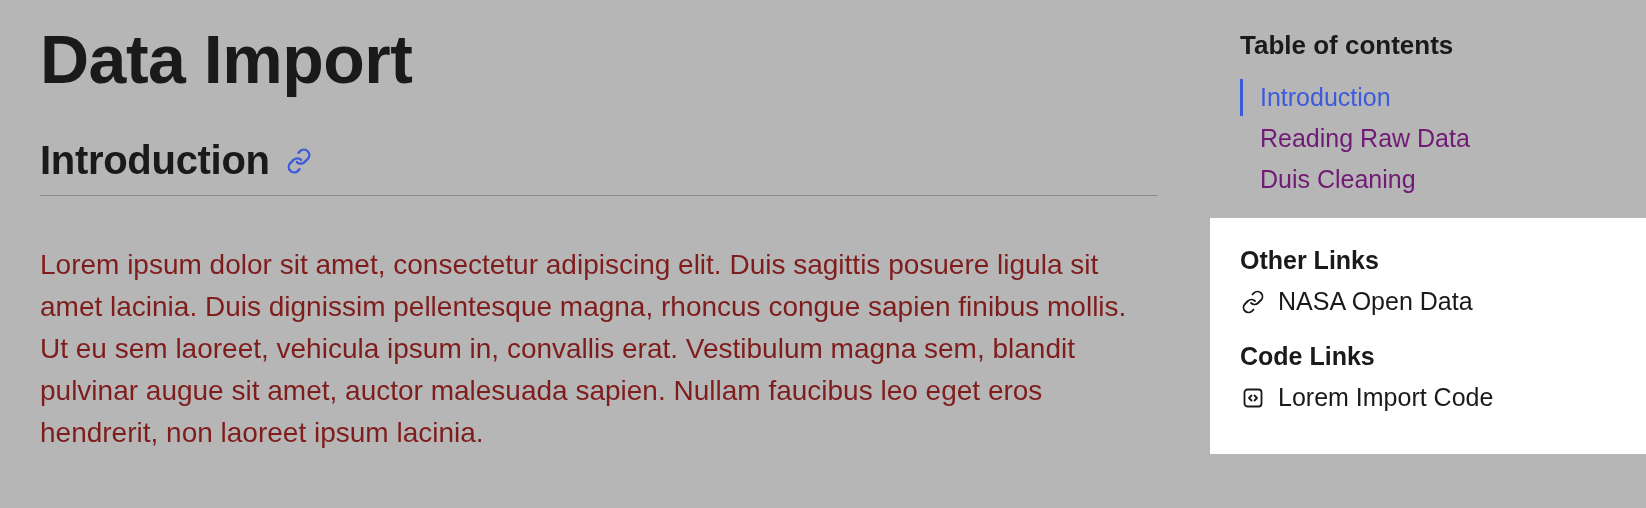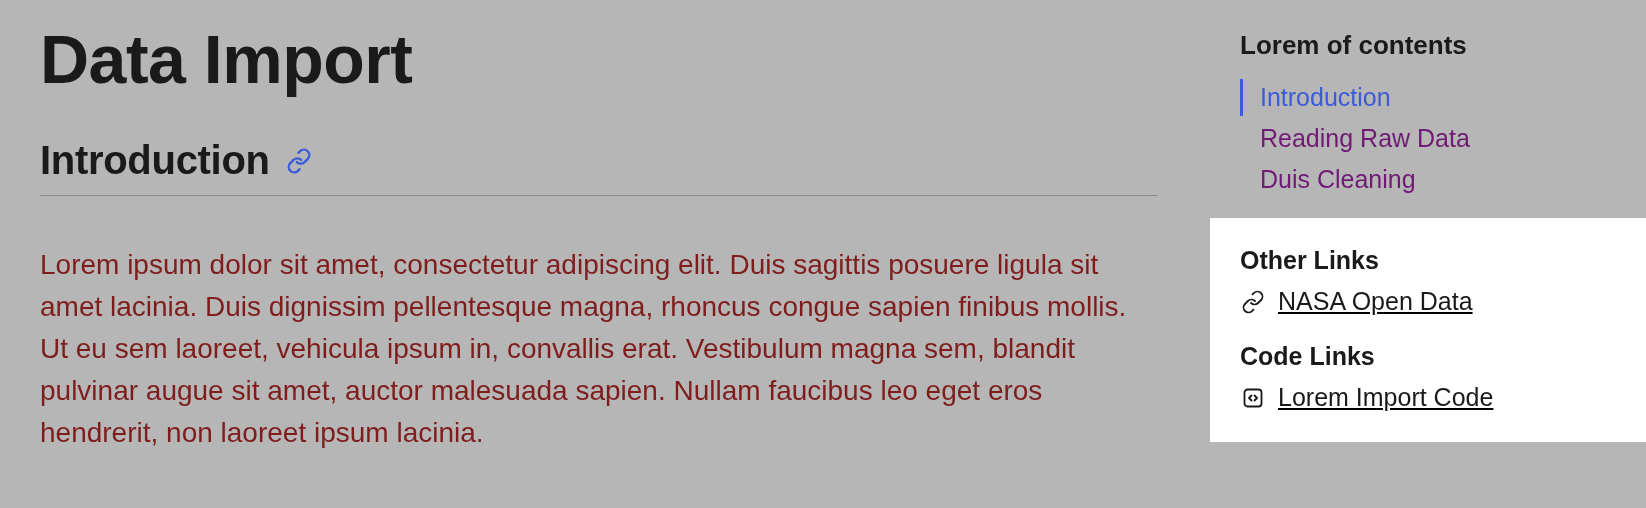--- a/index.html
+++ b/index.html
@@ -97,37 +97,36 @@
       content: "";
       position: absolute;
       left: 0;
       top: 2px;
       bottom: 2px;
       width: 3px;
       background: #3b5bdb;
     }
     .links-panel {
       background: #ffffff;
-      padding: 28px 30px 24px 30px;
+      padding: 28px 30px 36px 30px;
     }
     .links-group {
       margin-bottom: 24px;
     }
     .links-group:last-child {
       margin-bottom: 4px;
     }
     .links-group-title {
       font-size: 25px;
       font-weight: 600;
       color: #1a1a1a;
       margin-bottom: 10px;
     }
     .links-list {
       list-style: none;
-      text-decoration: underline;
     }
     .links-item {
       display: flex;
       align-items: center;
       gap: 12px;
       font-size: 25px;
       color: #1a1a1a;
       cursor: pointer;
       padding: 2px 0;
     }
@@ -157,21 +156,21 @@
         <path d="M14 11a5 5 0 0 0-7.07 0l-3 3a5 5 0 0 0 7.07 7.07l1.5-1.5"></path>
       </svg>
     </a>
   </div>
   <div class="heading-divider"></div>
   <p class="body-text">Lorem ipsum dolor sit amet, consectetur adipiscing elit. Duis sagittis posuere ligula sit amet lacinia. Duis dignissim pellentesque magna, rhoncus congue sapien finibus mollis. Ut eu sem laoreet, vehicula ipsum in, convallis erat. Vestibulum magna sem, blandit pulvinar augue sit amet, auctor malesuada sapien. Nullam faucibus leo eget eros hendrerit, non laoreet ipsum lacinia.</p>
 </div>
 
 <aside class="sidebar">
   <div class="toc-section">
-    <div class="toc-title">Lorem of contents</div>
+    <div class="toc-title">Table of contents</div>
     <ul class="toc-list">
       <li class="toc-item active">Introduction</li>
       <li class="toc-item">Reading Raw Data</li>
       <li class="toc-item">Duis Cleaning</li>
     </ul>
   </div>
 
   <div class="links-panel">
     <div class="links-group">
       <div class="links-group-title">Other Links</div>

